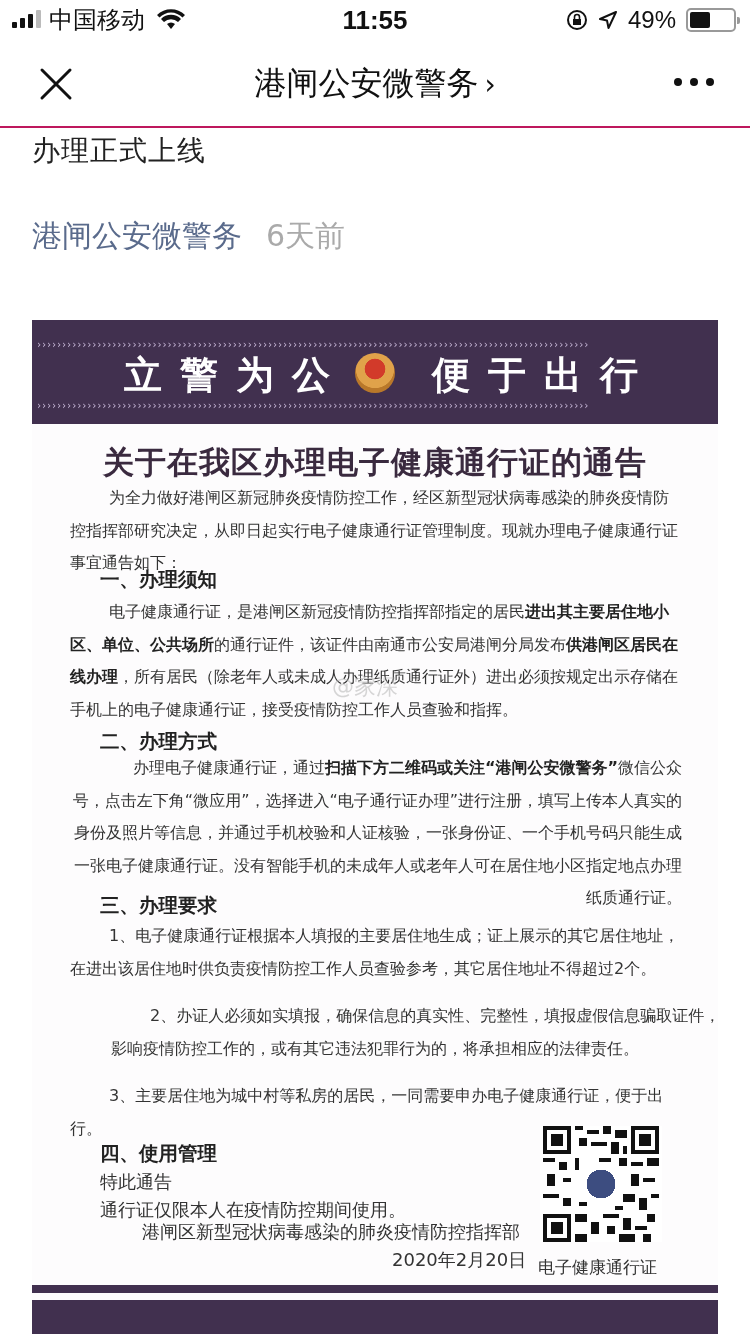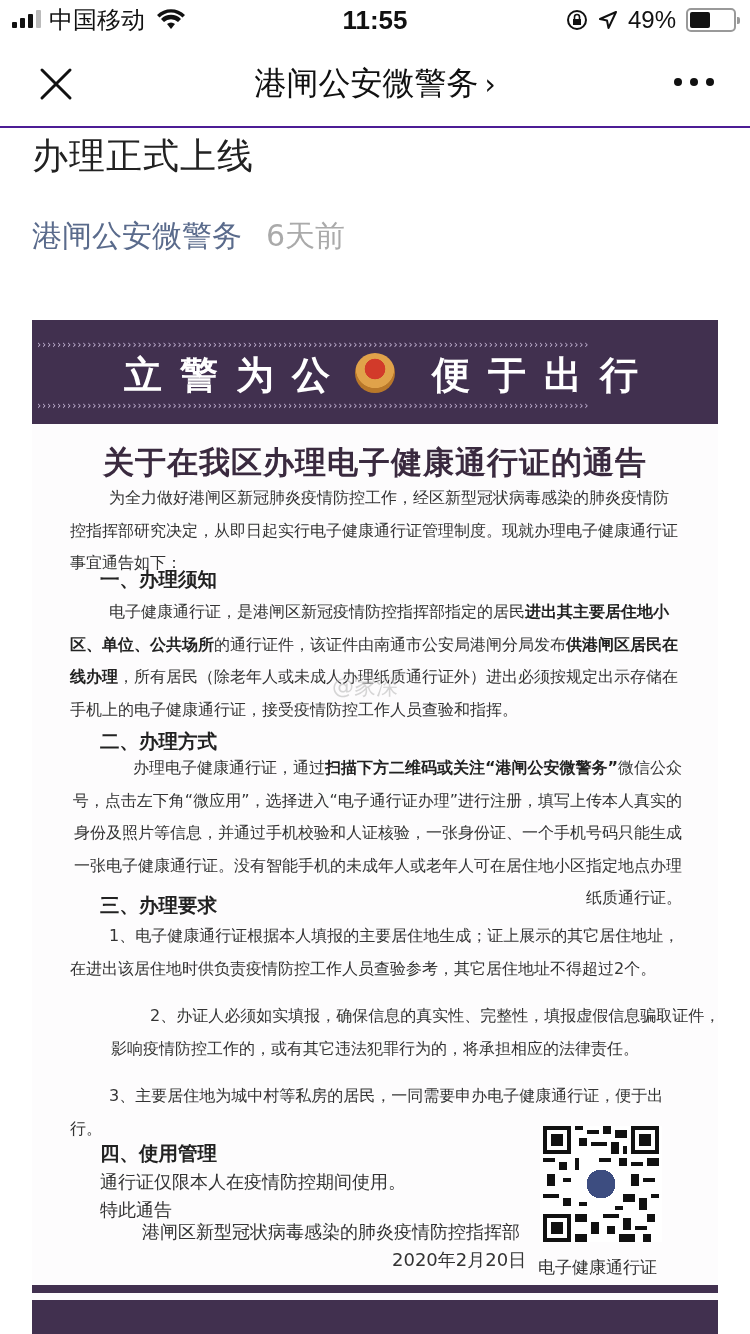--- a/index.html
+++ b/index.html
@@ -15,29 +15,29 @@
   .carrier { font-size: 24px; color: #111; }
   .wifi { margin-left: 12px; width: 28px; height: 22px; }
   .sb-time { position: absolute; left: 0; right: 0; top: 5px; text-align: center; font-size: 26px; font-weight: bold; color: #111; font-family: "Liberation Sans", sans-serif; }
   .sb-right { position: absolute; right: 14px; top: 6px; display: flex; align-items: center; height: 28px; gap: 10px; }
   .battery-pct { font-size: 24px; font-family: "Liberation Sans", sans-serif; }
   .battery { width: 50px; height: 24px; border: 2px solid #999; border-radius: 5px; padding: 2px; position: relative; }
   .battery .fill { width: 48%; height: 100%; background: #111; border-radius: 2px; }
   .battery::after { content: ""; position: absolute; right: -6px; top: 7px; width: 3px; height: 7px; background: #999; border-radius: 0 2px 2px 0; }
 
   
-  .nav-bar { position: absolute; top: 40px; left: 0; width: 750px; height: 88px; border-bottom: 2px solid #4c1d95; }
+  .nav-bar { position: absolute; top: 40px; left: 0; width: 750px; height: 88px; border-bottom: 2px solid #be185d; }
   .nav-close { position: absolute; left: 36px; top: 24px; width: 40px; height: 40px; cursor: pointer; }
   .nav-title { position: absolute; left: 0; right: 0; top: 22px; text-align: center; font-size: 32px; color: #111; }
   .nav-title .chev { font-size: 28px; margin-left: 6px; }
   .nav-more { position: absolute; right: 36px; top: 38px; display: flex; gap: 8px; cursor: pointer; }
   .nav-more span { width: 8px; height: 8px; background: #111; border-radius: 50%; }
 
   
-  .article-title { position: absolute; left: 32px; top: 132px; font-size: 36px; color: #222; letter-spacing: 1px; }
+  .article-title { position: absolute; left: 32px; top: 132px; font-size: 28px; color: #222; letter-spacing: 1px; }
   .article-meta { position: absolute; left: 32px; top: 216px; font-size: 30px; display: flex; gap: 24px; }
   .article-meta .author { color: #5a6b8c; }
   .article-meta .time { color: #aaa; }
 
   
   .poster { position: absolute; left: 32px; top: 320px; width: 686px; height: 1014px; background: #fdfcfd; }
   .banner { position: absolute; left: 0; top: 0; width: 686px; height: 104px; background: #41304f; }
   .chevrons { position: absolute; left: 4px; right: 4px; height: 8px; overflow: hidden; color: #c9b9d9; font-size: 10px; line-height: 8px; letter-spacing: -1px; white-space: nowrap; font-family: "DejaVu Sans Mono", monospace; }
   .chevrons.top { top: 21px; }
   .chevrons.bottom { top: 82px; }
@@ -148,22 +148,22 @@
   <div class="heading h2">二、办理方式</div>
   <div class="body-text indent para-3"><span>办理电子健康通行证，通过</span><b>扫描下方二维码或关注“港闸公安微警务”</b><span>微信公众号，点击左下角“微应用”，选择进入“电子通行证办理”进行注册，填写上传本人真实的身份及照片等信息，并通过手机校验和人证核验，一张身份证、一个手机号码只能生成一张电子健康通行证。没有智能手机的未成年人或老年人可在居住地小区指定地点办理纸质通行证。</span></div>
 
   <div class="heading h3">三、办理要求</div>
   <div class="body-text indent para-4">1、电子健康通行证根据本人填报的主要居住地生成；证上展示的其它居住地址，在进出该居住地时供负责疫情防控工作人员查验参考，其它居住地址不得超过2个。</div>
   <div class="body-text indent para-5">2、办证人必须如实填报，确保信息的真实性、完整性，填报虚假信息骗取证件，影响疫情防控工作的，或有其它违法犯罪行为的，将承担相应的法律责任。</div>
   <div class="body-text indent para-6">3、主要居住地为城中村等私房的居民，一同需要申办电子健康通行证，便于出行。</div>
 
   <div class="heading h4">四、使用管理</div>
   <div class="sign-block">
+    <div>特此通告</div>
     <div>通行证仅限本人在疫情防控期间使用。</div>
-    <div>特此通告</div>
   </div>
   <div class="sign-org">港闸区新型冠状病毒感染的肺炎疫情防控指挥部</div>
   <div class="sign-date">2020年2月20日</div>
 
   <svg class="qr" viewBox="0 0 29 29" shape-rendering="crispEdges">
     <rect width="29" height="29" fill="#fff"></rect>
     <g fill="#111">
       <rect x="0" y="0" width="7" height="7"></rect>
         <rect x="1" y="1" width="5" height="5" fill="#fff"></rect>
         <rect x="2" y="2" width="3" height="3"></rect>

